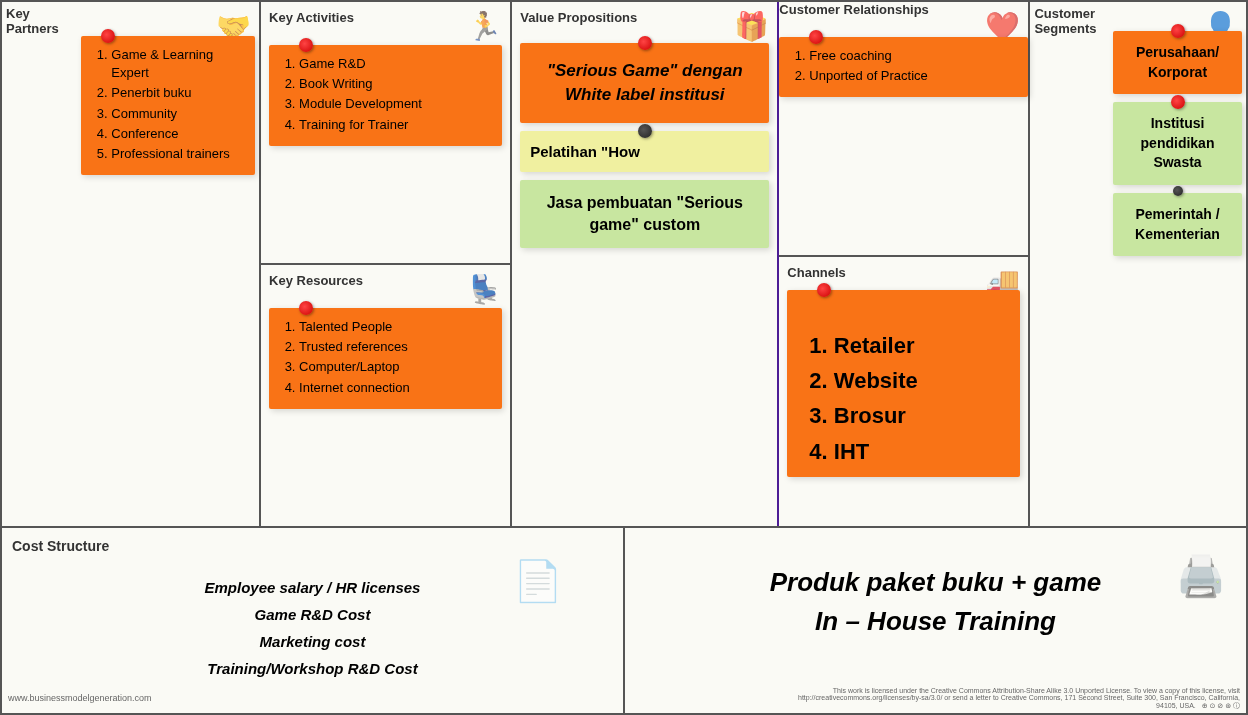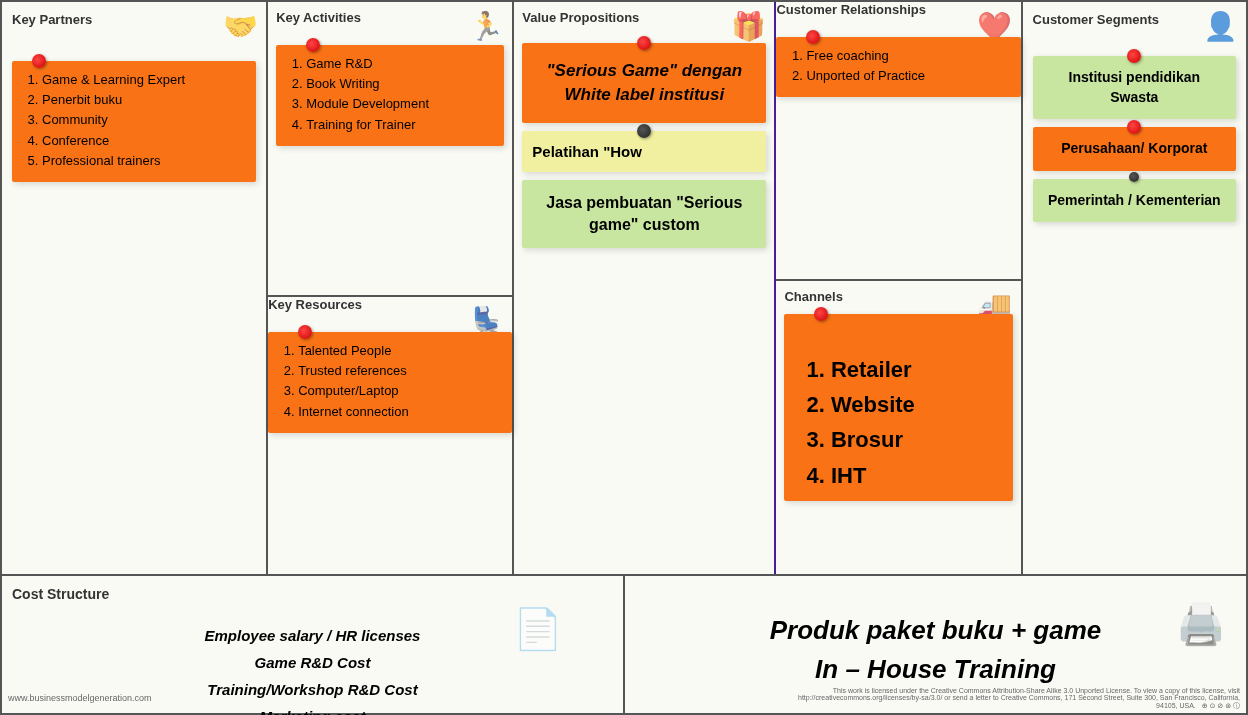--- a/index.html
+++ b/index.html
@@ -22,40 +22,40 @@
 
     
     .top-section {
       display: flex;
       flex: 1;
       border-bottom: 2px solid #555;
     }
 
     .cell {
       border-right: 2px solid #555;
-      padding: 10px;
-      position: relative;
-      display: flex;
-      flex-direction: column;
+      padding: 4px;
+      position: relative;
+      display: flex;
+      flex-direction: row;
     }
     .cell:last-child { border-right: none; }
 
     .cell-title {
       font-size: 13px;
       font-weight: bold;
       color: #333;
       margin-bottom: 4px;
     }
 
     
     .key-partners { flex: 1.2; }
     
     .key-activities { flex: 1.2; flex-direction: column; display: flex; padding: 0; border-right: 2px solid #555; }
     .key-activities-top { flex: 1; padding: 8px; border-bottom: 2px solid #555; position: relative; }
-    .key-activities-bottom { flex: 1; padding: 0; position: relative; }
+    .key-activities-bottom { flex: 1; padding: 8px; position: relative; }
     
     .customer-segments { flex: 1; border-right: none; }
 
     
     .sticky {
       border-radius: 2px;
       padding: 10px 12px;
       font-size: 13px;
       line-height: 1.4;
       position: relative;
@@ -94,21 +94,21 @@
     
     .sticky-large {
       font-size: 20px;
       font-weight: bold;
       text-align: center;
       font-style: italic;
     }
 
     
     .bottom-section {
-      height: 137px;
+      height: 185px;
       display: flex;
     }
 
     .cost-structure {
       flex: 1;
       padding: 10px;
       border-right: 2px solid #555;
       position: relative;
     }
     .revenue-streams {
@@ -289,29 +289,29 @@
       </div>
     </div>
 
     <div class="cell customer-segments" style="border-right:none;border-radius:26px;">
       <div class="cell-title">Customer Segments</div>
       <div class="section-icon">👤</div>
       <div class="stickies-col" style="margin-top:25px;">
 
         <div style="position:relative;">
           <div class="pin" style="top:-7px; left:50%; transform:translateX(-50%); z-index:2;"></div>
+          <div class="sticky sticky-yellow" style="text-align:center; font-weight:bold; font-size:14px; padding:12px;">
+            Perusahaan/ Korporat
+          </div>
+        </div>
+
+        <div style="position:relative;">
+          <div class="pin" style="top:-7px; left:50%; transform:translateX(-50%); z-index:2;"></div>
           <div class="sticky sticky-green" style="text-align:center; font-weight:bold; font-size:14px; padding:12px;">
             Institusi pendidikan Swasta
-          </div>
-        </div>
-
-        <div style="position:relative;">
-          <div class="pin" style="top:-7px; left:50%; transform:translateX(-50%); z-index:2;"></div>
-          <div class="sticky sticky-yellow" style="text-align:center; font-weight:bold; font-size:14px; padding:12px;">
-            Perusahaan/ Korporat
           </div>
         </div>
 
         <div style="position:relative;">
           <div class="pin pin-dark" style="top:-7px; left:50%; transform:translateX(-50%); z-index:2; width:10px; height:10px;"></div>
           <div class="sticky sticky-green" style="text-align:center; font-weight:bold; font-size:14px; padding:12px;">
             Pemerintah / Kementerian
           </div>
         </div>
       </div>
@@ -321,22 +321,22 @@
 
   <div class="bottom-section">
 
     <div class="cost-structure">
       <div class="bottom-title">Cost Structure</div>
 
       <div style="position:absolute; top:30px; right:60px; font-size:40px; opacity:0.5;">📄</div>
       <div class="cost-items">
         <div>Employee salary / HR licenses</div>
         <div>Game R&amp;D Cost</div>
+        <div>Marketing cost</div>
         <div>Training/Workshop R&amp;D Cost</div>
-        <div>Marketing cost</div>
       </div>
     </div>
 
     <div class="revenue-streams">
 
       <div style="position:absolute; top:25px; right:20px; font-size:40px; opacity:0.5;">🖨️</div>
       <div class="revenue-items">
         <div>Produk paket buku + game</div>
         <div>In – House Training</div>
       </div>

